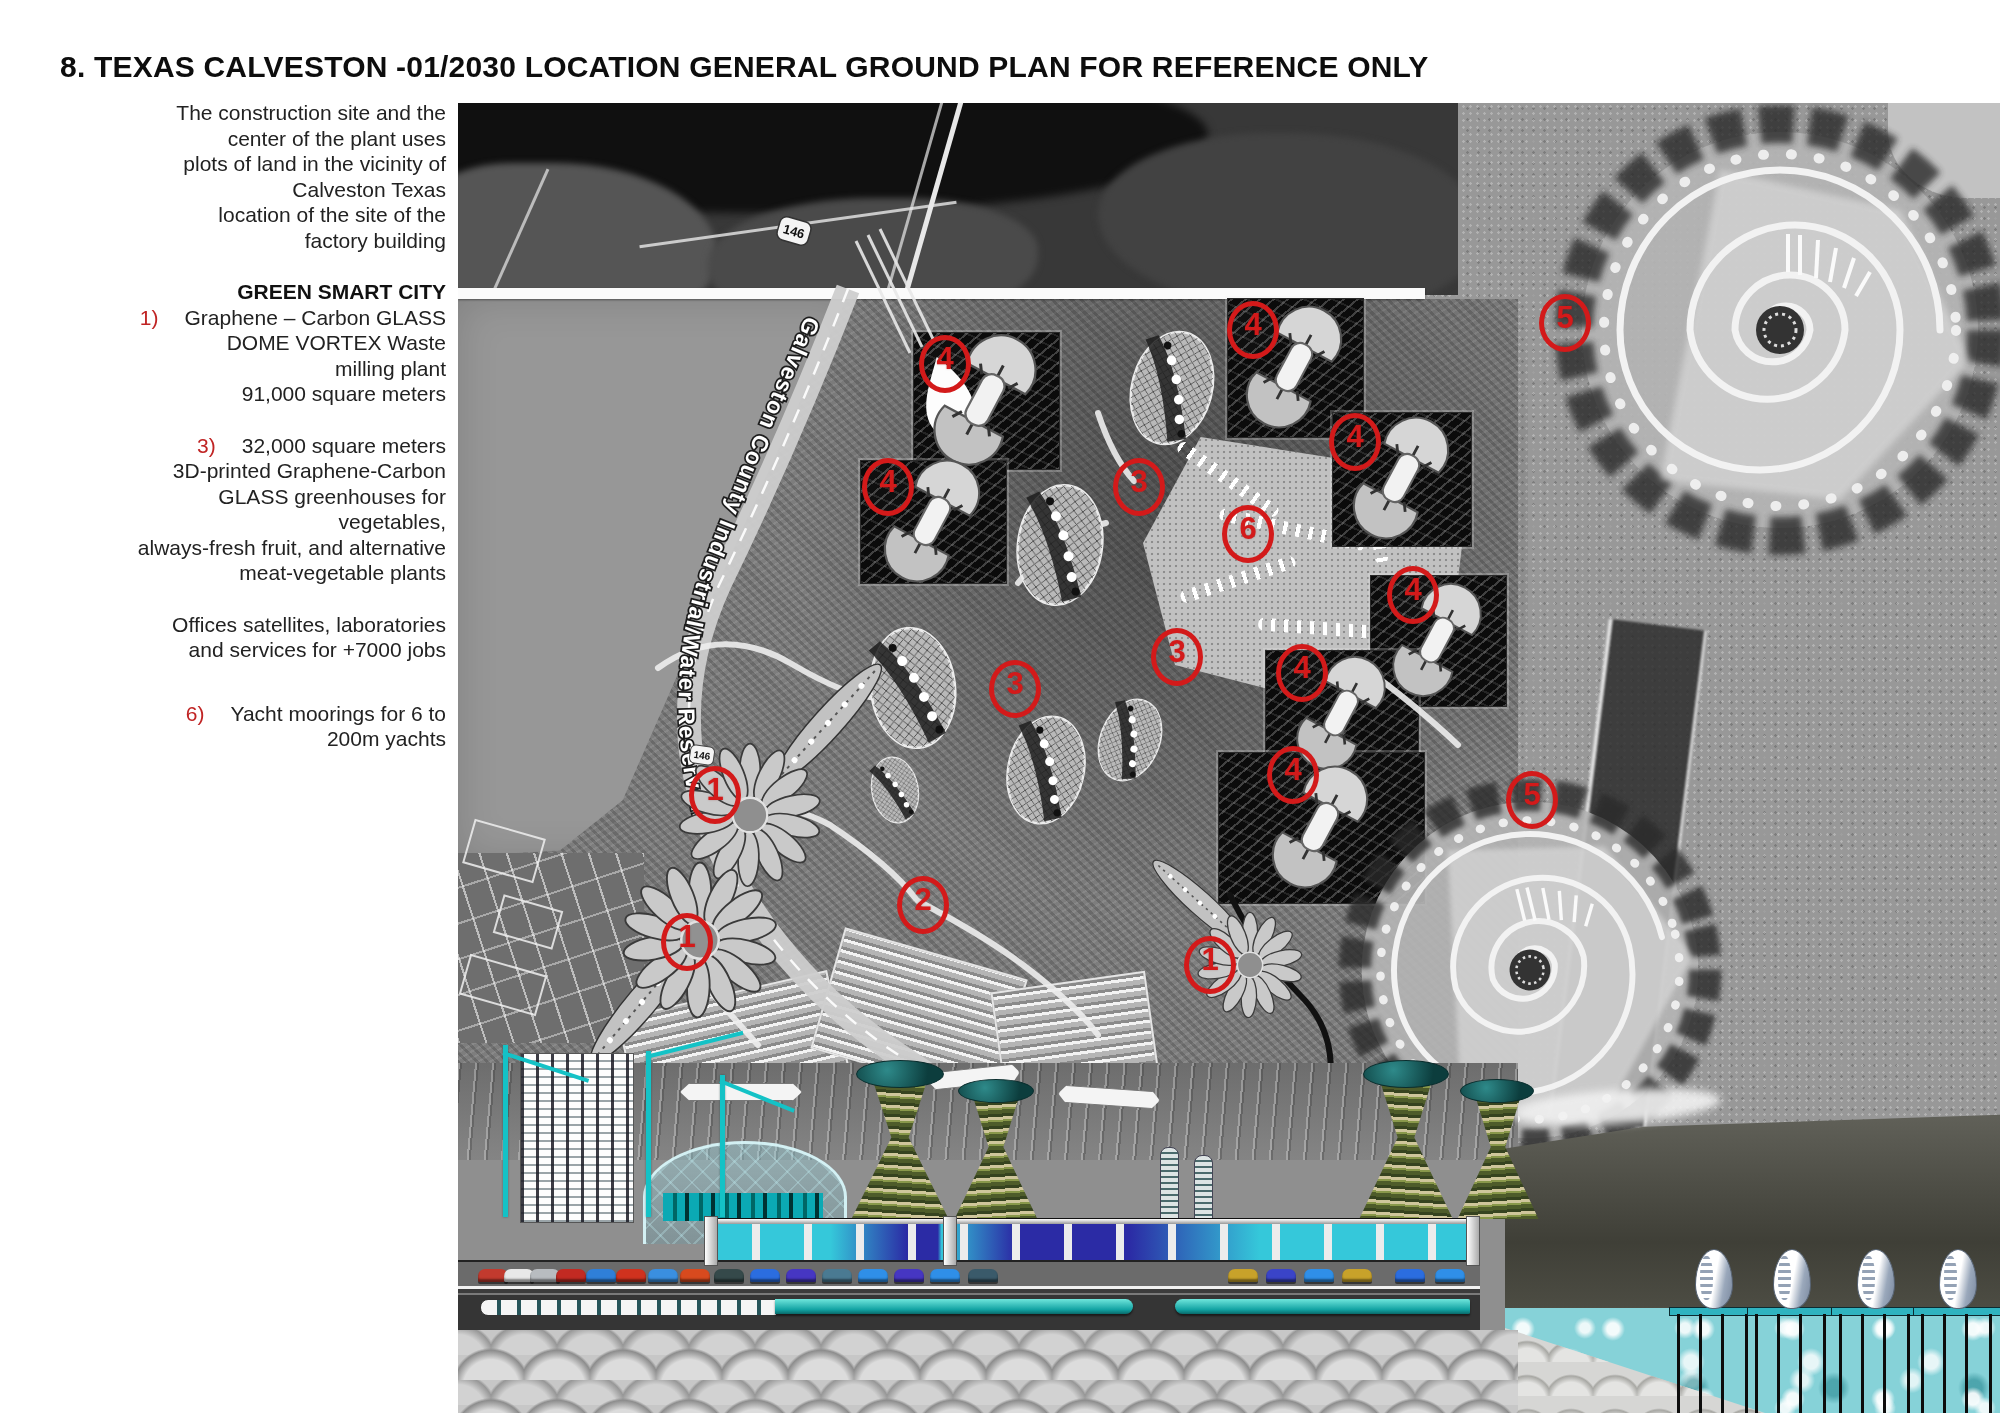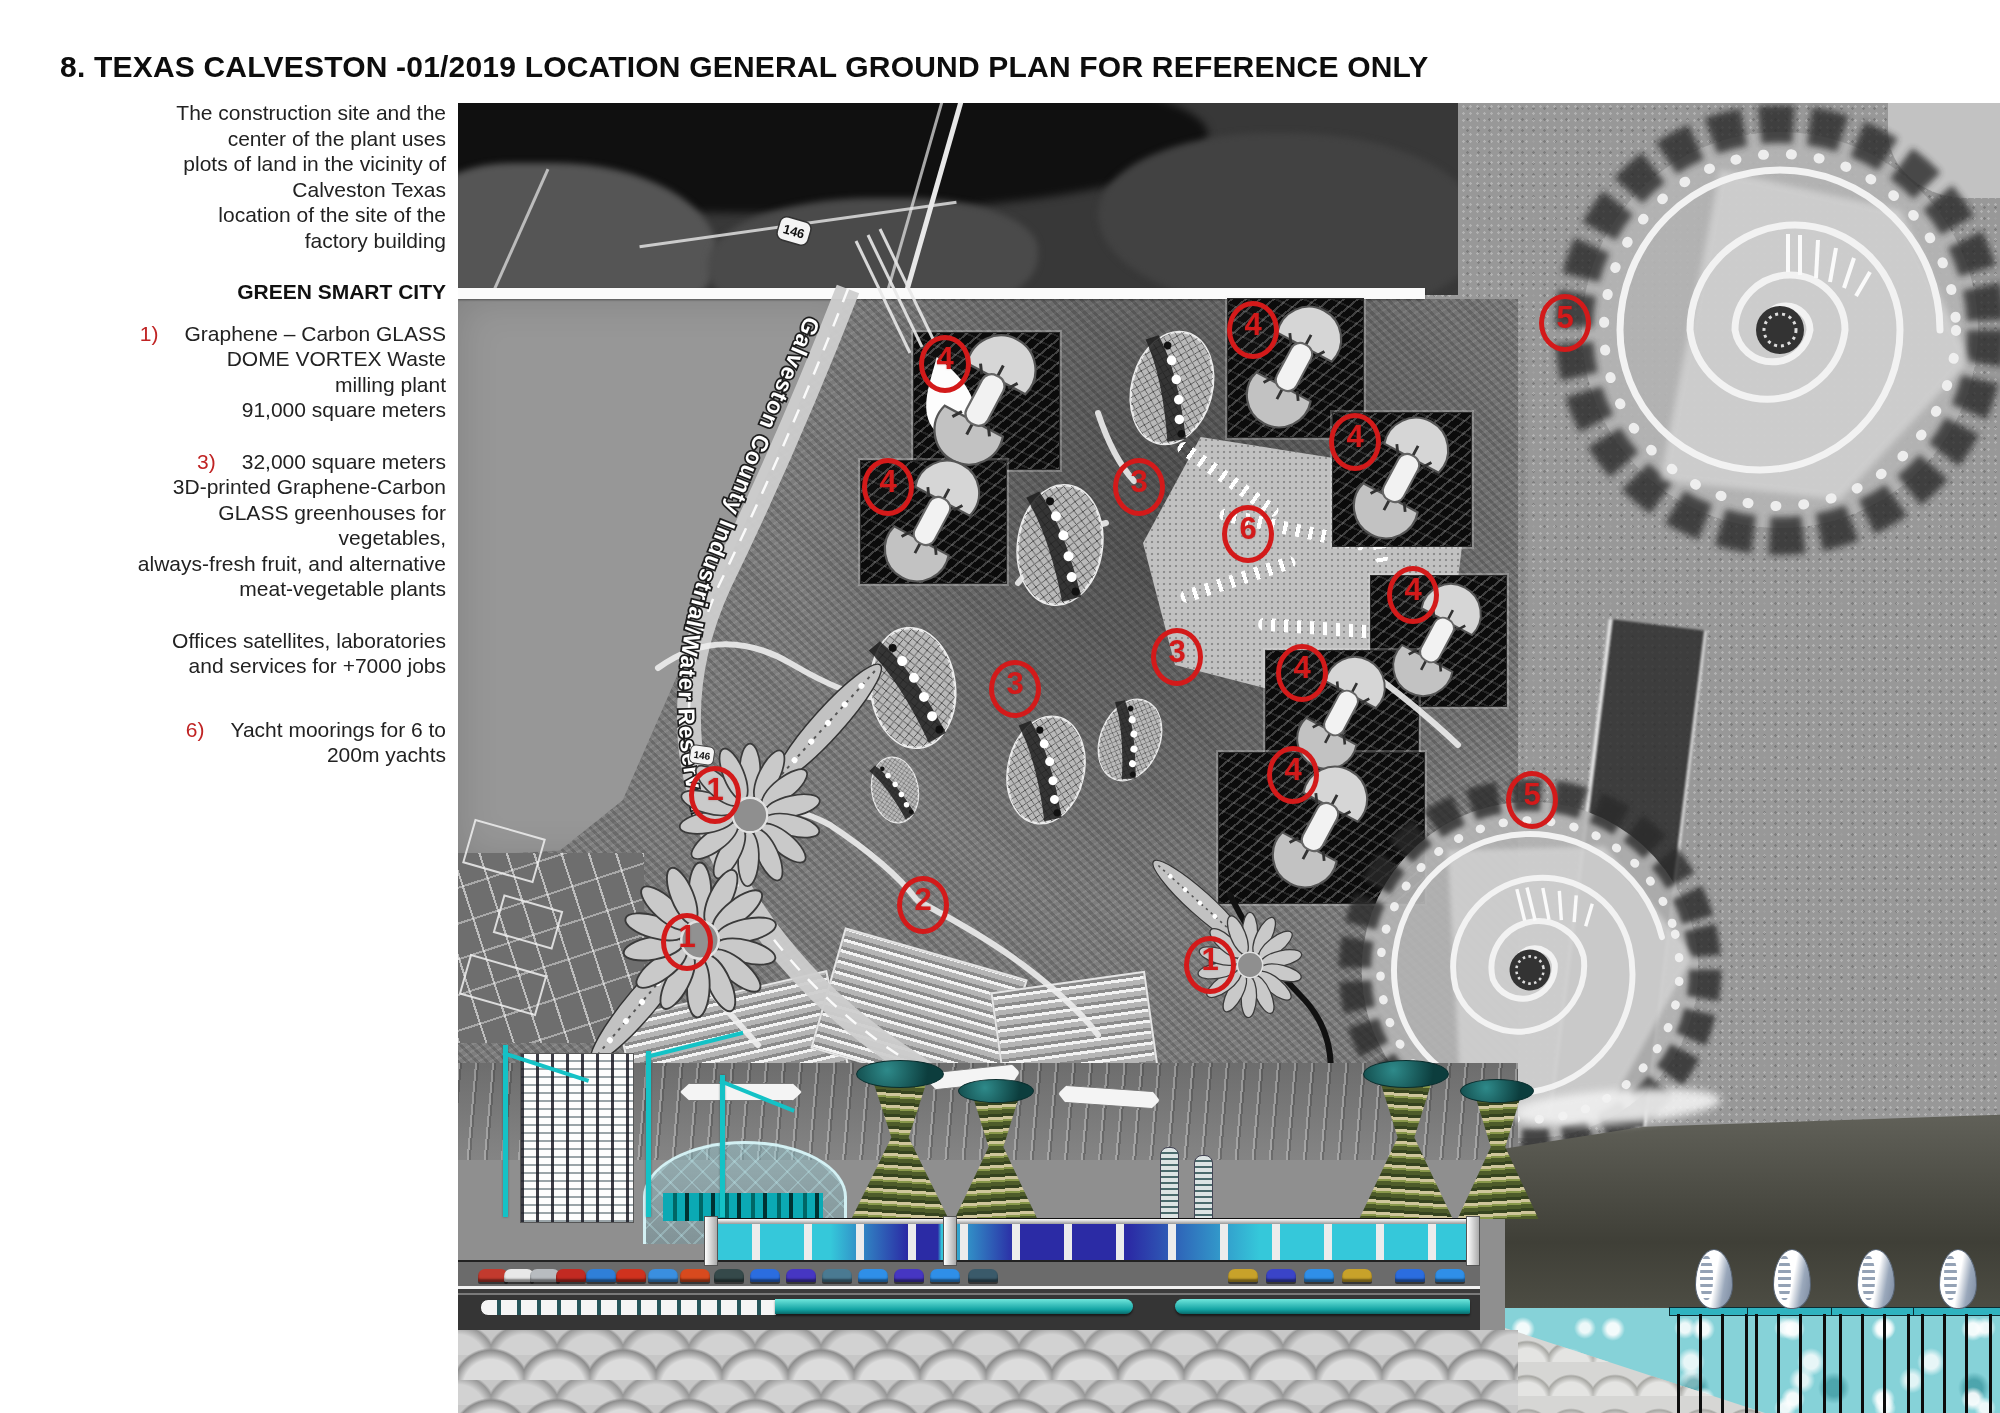--- a/index.html
+++ b/index.html
@@ -128,30 +128,30 @@
   .marker{position:absolute;width:42px;height:48px;margin:-24px 0 0 -21px;border:5px solid #d31a1a;border-radius:50%;
           color:#d31a1a;font-weight:bold;font-size:31px;line-height:38px;text-align:center;z-index:9;
           text-shadow:0 0 2px rgba(120,0,0,.35);background:rgba(255,255,255,.02);}
   svg text{font-family:"Liberation Sans",sans-serif;}
 </style>
 </head>
 <body>
 
 <div id="page">
 
-  <div id="title">8.  TEXAS CALVESTON -01/2019 LOCATION GENERAL GROUND PLAN FOR REFERENCE ONLY</div>
+  <div id="title">8.  TEXAS CALVESTON -01/2030 LOCATION GENERAL GROUND PLAN FOR REFERENCE ONLY</div>
 
   <div id="sidebar">
     <div class="blk">The construction site and the
 center of the plant uses
 plots of land in the vicinity of
 Calveston Texas
 location of the site of the
 factory building</div>
-    <div class="blk heading" style="margin-bottom:16px;">GREEN SMART CITY</div>
+    <div class="blk heading" style="margin-bottom:0;">GREEN SMART CITY</div>
     <div class="blk"><span class="num">1)</span><span>Graphene – Carbon GLASS
 DOME VORTEX Waste
 milling plant
 91,000 square meters</span></div>
     <div class="blk"><span class="num">3)</span><span>32,000 square meters
 3D-printed Graphene-Carbon
 GLASS greenhouses for
 vegetables,
 always-fresh fruit, and alternative
 meat-vegetable plants</span></div>

